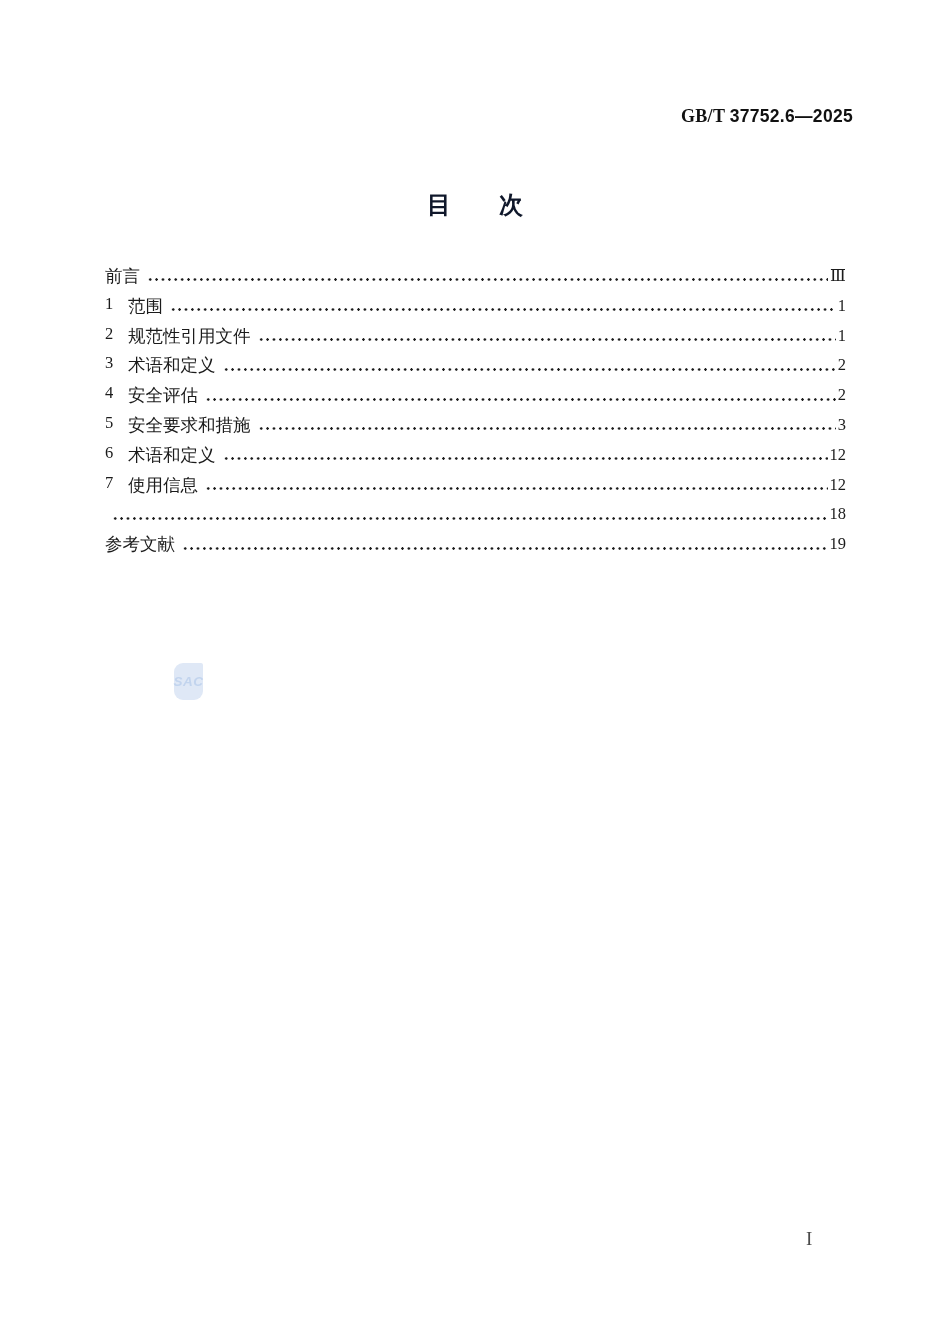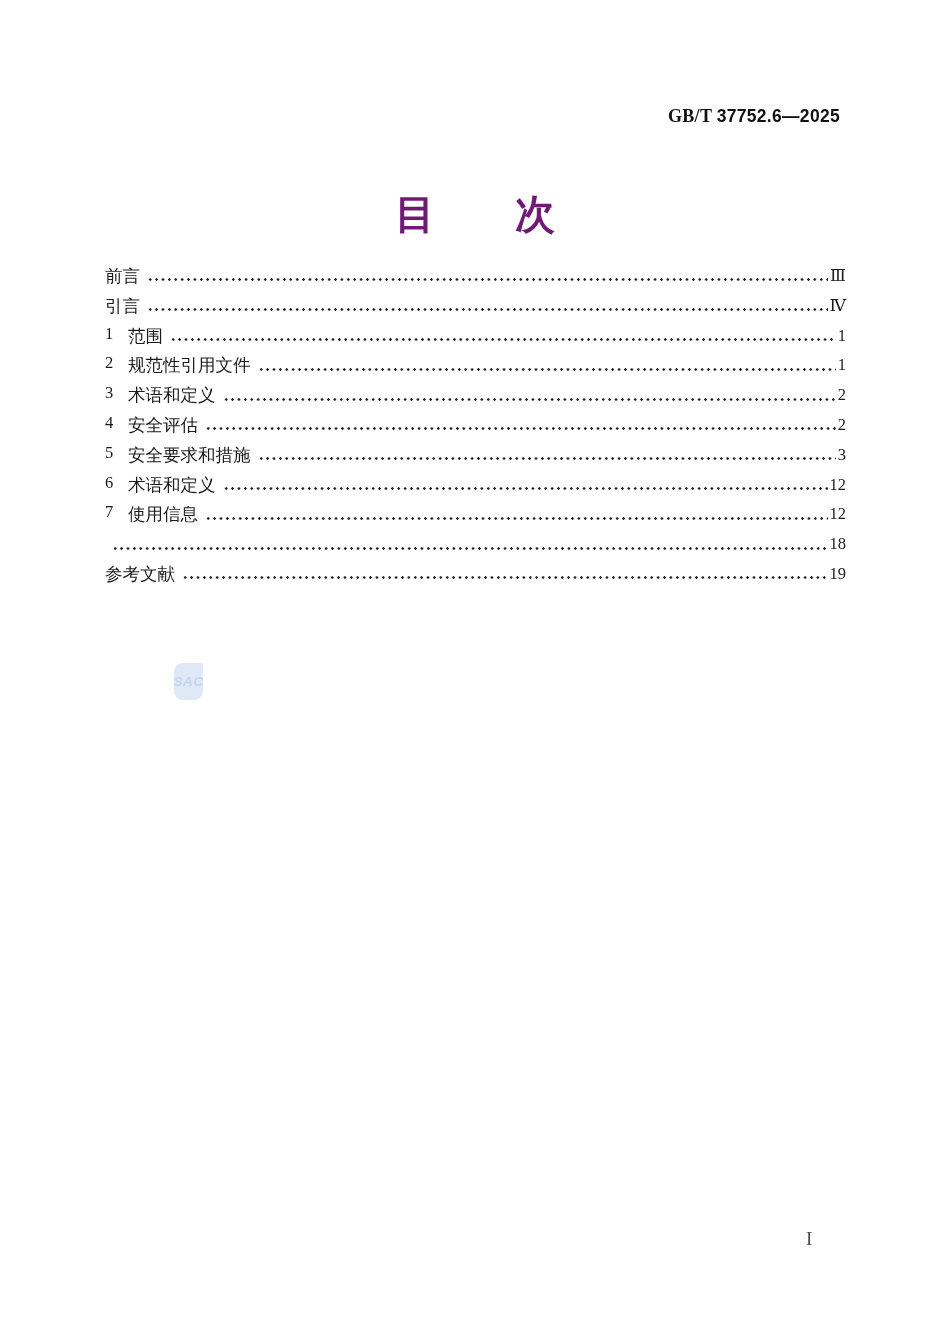--- a/index.html
+++ b/index.html
@@ -8,35 +8,35 @@
     width: 950px; height: 1344px;
     position: relative;
     font-family: "Liberation Serif", "DejaVu Serif", serif;
     color: #1b1b1b;
     overflow: hidden;
   }
   .page { position: absolute; inset: 0; background: #ffffff; }
 
   
   .doc-number {
-    position: absolute; top: 106px; right: 110px;
+    position: absolute; top: 106px; right: 97px;
     font-weight: bold; font-size: 18px; color: #111;
     letter-spacing: 0.3px; white-space: nowrap;
   }
   .doc-number .doc-num-digits {
     font-family: "Liberation Sans", "DejaVu Sans", sans-serif;
     font-size: 17.5px;
   }
 
   
   .toc-title {
     position: absolute; top: 191px; left: 0; width: 100%;
     text-align: center;
-    font-size: 40px; font-weight: bold; line-height: 1.2;
-    color: #701a75; white-space: pre;
+    font-size: 24px; font-weight: bold; line-height: 1.2;
+    color: #0f172a; white-space: pre;
   }
 
   
   .toc-list {
     position: absolute; left: 105px; top: 264px; width: 741px;
   }
   .toc-row {
     display: flex; align-items: flex-start;
     height: 29.8px;
     font-size: 17.5px; color: #1b1b1b;
@@ -91,26 +91,20 @@
   <div class="toc-title">目　　次</div>
 
   <div class="toc-list">
     <div class="toc-row">
       
       <span class="toc-label">前言</span>
       <span class="toc-leader"></span>
       <span class="toc-page">Ⅲ</span>
     </div>
 
-    <div class="toc-row">
-      
-      <span class="toc-label">引言</span>
-      <span class="toc-leader"></span>
-      <span class="toc-page">Ⅳ</span>
-    </div>
 
     <div class="toc-row">
       <span class="toc-num">1</span>
       <span class="toc-label">范围</span>
       <span class="toc-leader"></span>
       <span class="toc-page">1</span>
     </div>
 
     <div class="toc-row">
       <span class="toc-num">2</span>

